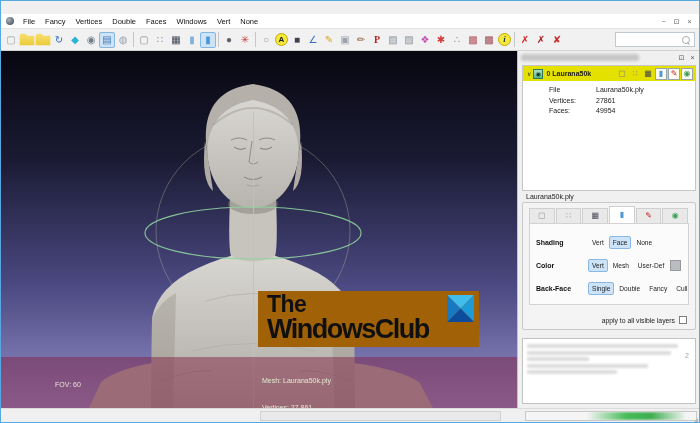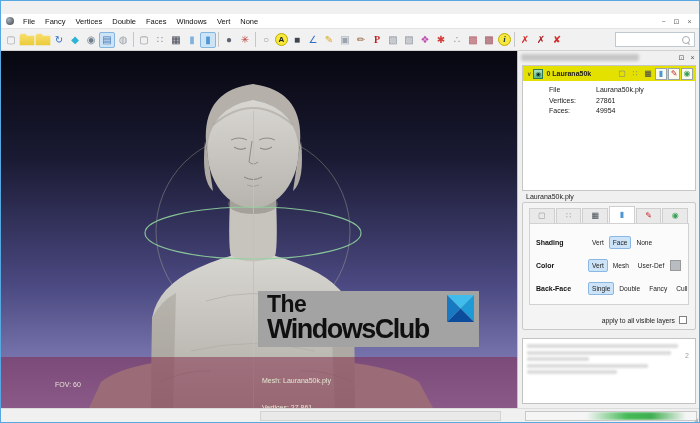--- a/index.html
+++ b/index.html
@@ -42,21 +42,21 @@
   .mag-icon{width:6px;height:6px;border:1px solid #a8adb2;border-radius:50%;margin-right:4px;position:relative;flex:0 0 auto;}
   .mag-icon::after{content:"";position:absolute;width:3px;height:1px;background:#a8adb2;transform:rotate(45deg);left:4px;top:6px;}
 
   
   .viewport{position:absolute;left:0;top:50px;width:516px;height:357px;overflow:hidden;background:#1a1a33;}
   .vp-overlay{position:absolute;left:0;right:0;top:306px;height:51px;background:rgba(128,32,64,0.48);}
   .hud-left{position:absolute;left:54px;top:310px;font-size:7px;line-height:9.5px;color:#e8e3d6;white-space:pre;}
   .hud-right{position:absolute;left:261px;top:306px;font-size:7px;line-height:9.3px;color:#e4e8d2;white-space:pre;}
 
   
-  .watermark{position:absolute;left:257px;top:290px;width:221px;height:56px;background:#a3a3a3;z-index:5;text-align:right;}
+  .watermark{position:absolute;left:257px;top:290px;width:221px;height:56px;background:#a16207;z-index:5;text-align:right;}
   .wm-the{position:absolute;left:9px;top:0px;font-size:23px;font-weight:bold;color:#101010;letter-spacing:-0.5px;}
   .wm-club{position:absolute;left:9px;top:23px;font-size:27px;font-weight:bold;color:#101010;letter-spacing:-1.5px;}
   .wm-logo{position:absolute;right:5px;top:4px;}
 
   
   .right-panel{position:absolute;left:516px;top:50px;width:183px;height:357px;background:#f0f0f0;border-left:1px solid #c2c2c2;box-sizing:border-box;}
   .dock-header{position:absolute;left:0;top:0;right:0;height:13px;display:flex;align-items:center;}
   .dock-blur{width:118px;height:7px;margin-left:3px;background:#c6c6c6;border-radius:2px;filter:blur(1.5px);}
   .dock-controls{margin-left:auto;display:flex;margin-right:2px;}
   .dock-btn{width:11px;height:11px;display:inline-flex;align-items:center;justify-content:center;}

